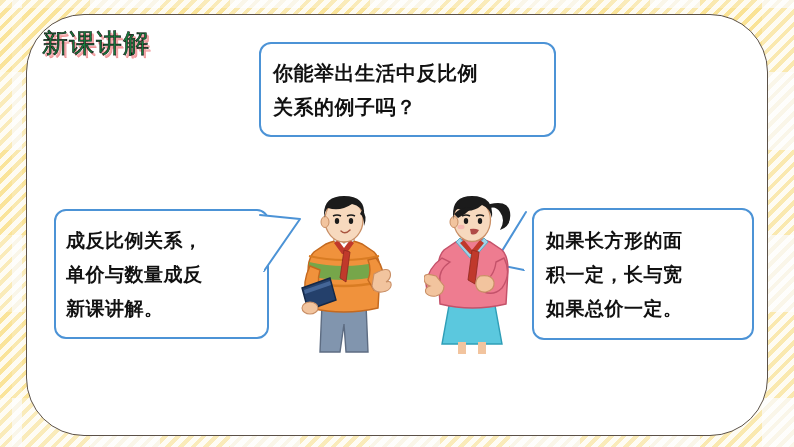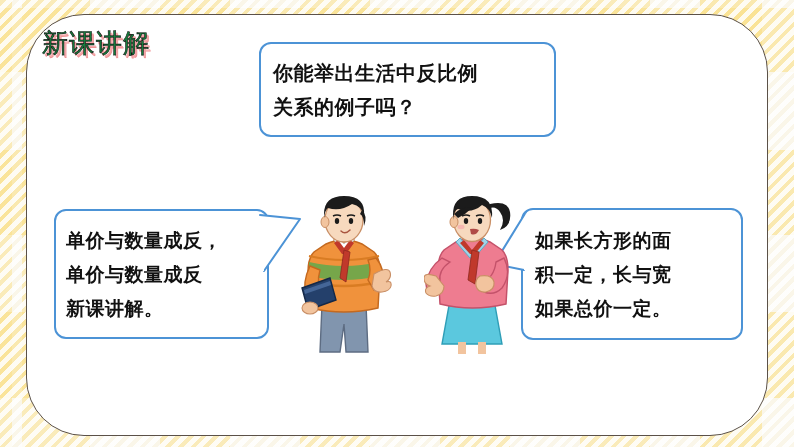--- a/index.html
+++ b/index.html
@@ -156,21 +156,21 @@
     top: 209px;
     width: 215px;
     height: 130px;
     padding: 0 8px 0 10px;
     font-size: 19px;
     line-height: 34px;
     letter-spacing: 0.5px;
   }
 
   #bubble-right {
-    left: 521px;
+    left: 532px;
     top: 208px;
     width: 222px;
     height: 132px;
     padding: 0 8px 0 12px;
     font-size: 19px;
     line-height: 34px;
     letter-spacing: 0.5px;
   }
 
   
@@ -205,21 +205,21 @@
 
   <div class="bubble" id="bubble-top">
     <span class="txt">
       <span>你能举出生活中反比例</span><br>
       <span>关系的例子吗？</span>
     </span>
   </div>
 
   <div class="bubble" id="bubble-left">
     <span class="txt">
-      <span>单价与数量成反，</span><br>
+      <span>成反比例关系，</span><br>
       <span>单价与数量成反</span><br>
       <span>新课讲解。</span>
     </span>
   </div>
 
   <svg class="tail" id="tail-left" width="46" height="62" viewBox="0 0 46 62">
     <path d="M2 2 L42 6 L6 58" fill="#FFFFFF" stroke="#4C93D6" stroke-width="2" stroke-linejoin="round" stroke-linecap="round"></path>
     <path d="M2 2 L2 58 L6 58" fill="#FFFFFF" stroke="none"></path>
   </svg>
 

